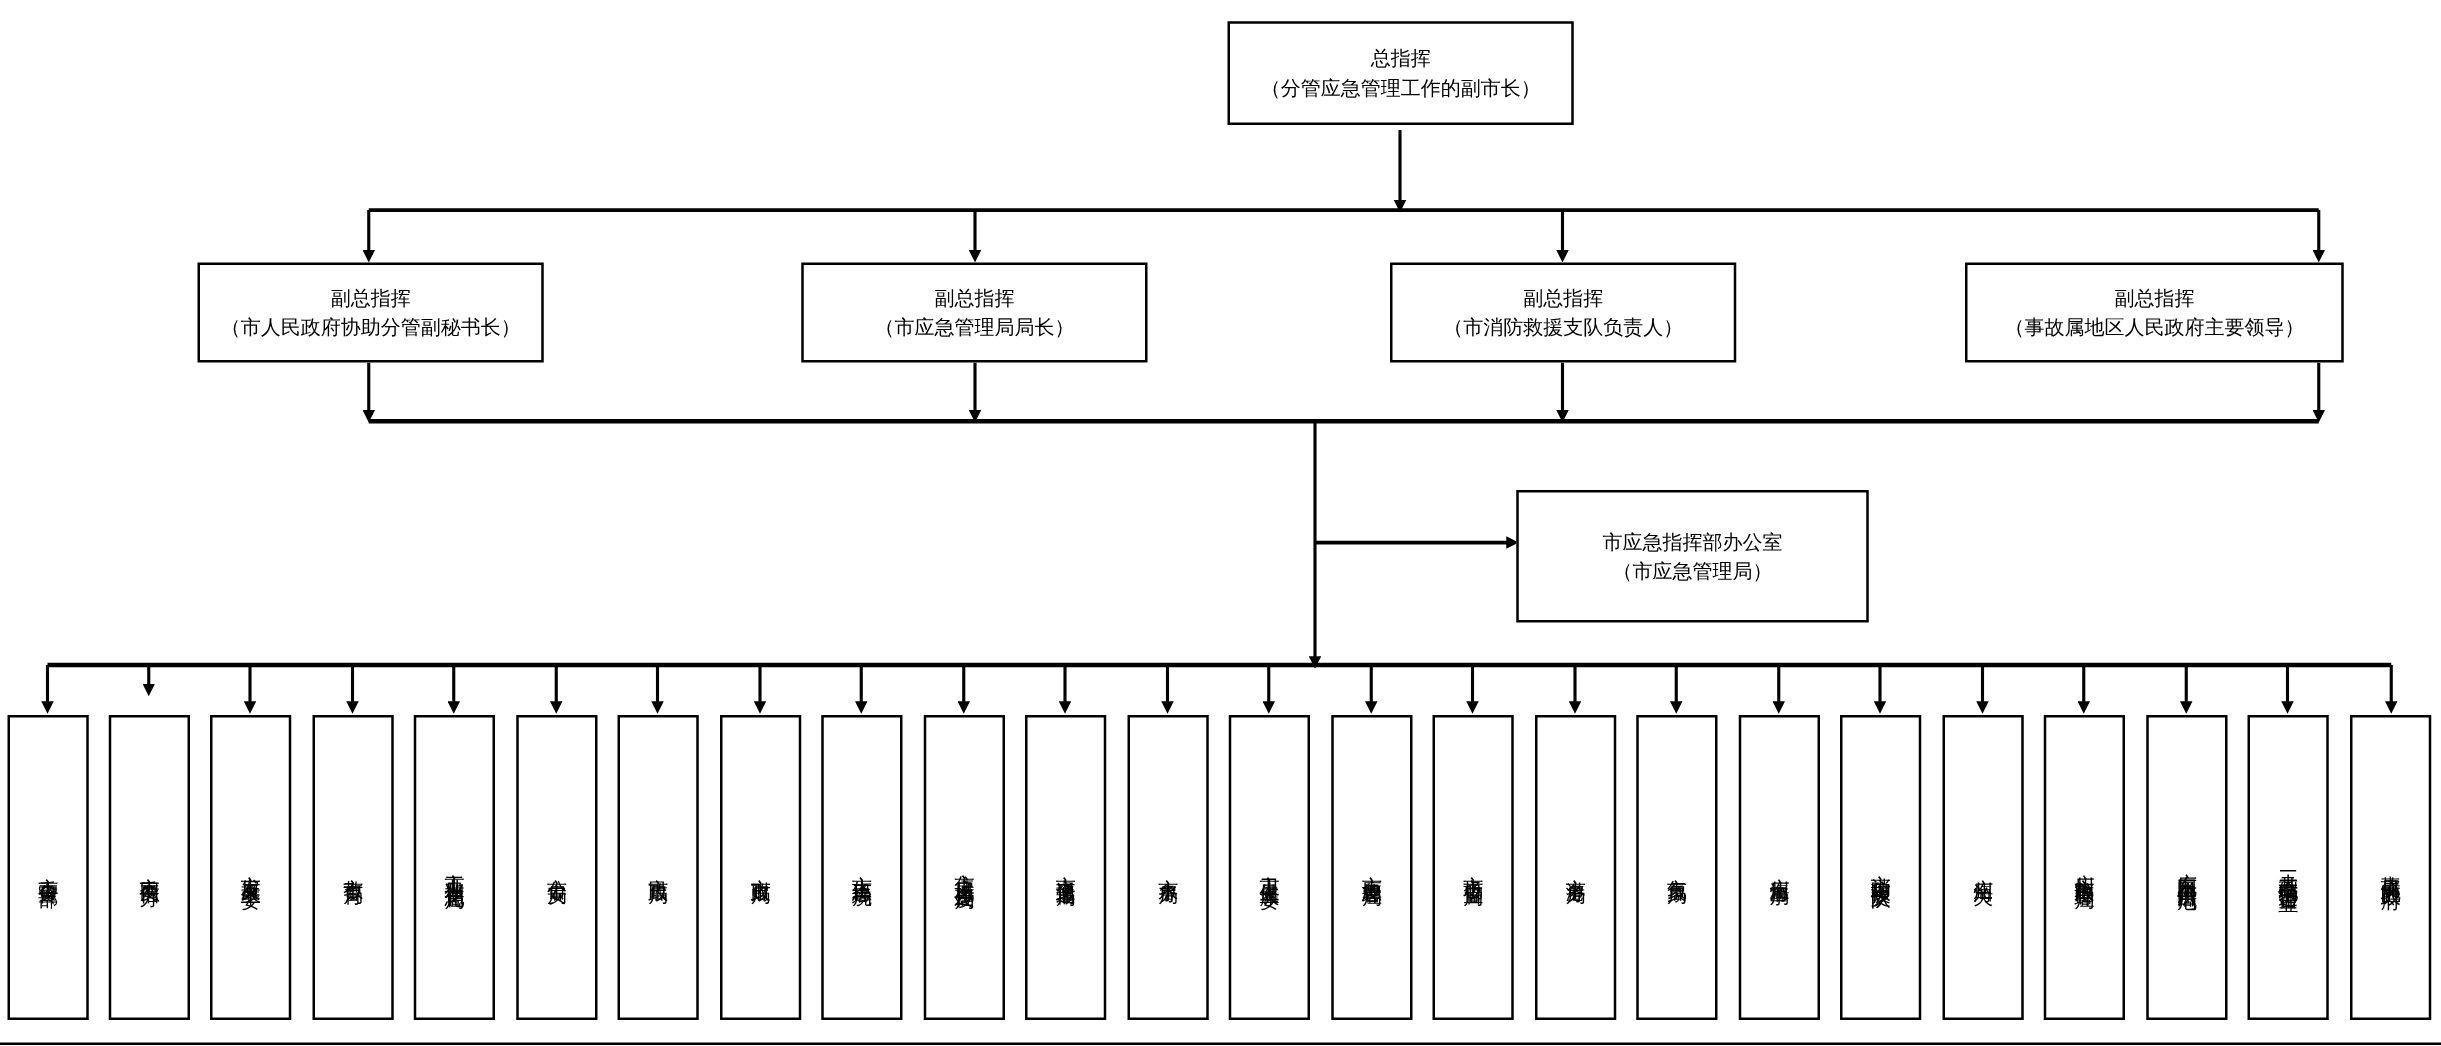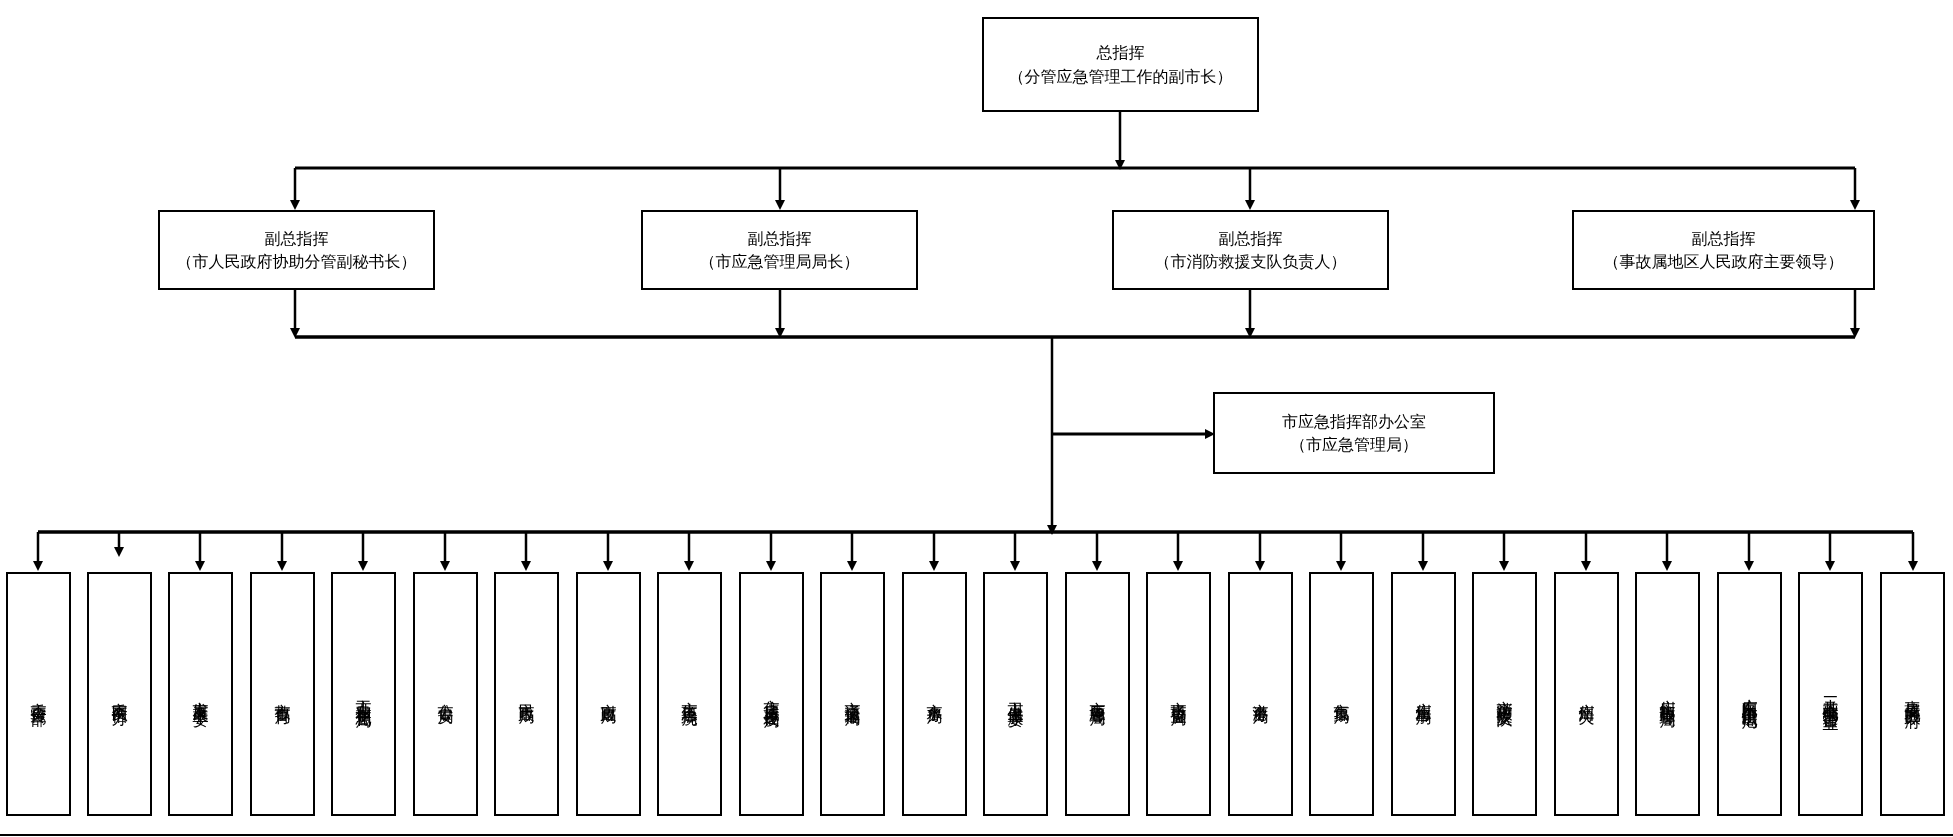--- a/index.html
+++ b/index.html
@@ -125,21 +125,21 @@
       <line x1="1423" y1="532" x2="1423" y2="566" marker-end="url(#arrow)"></line>
       <line x1="1504" y1="532" x2="1504" y2="566" marker-end="url(#arrow)"></line>
       <line x1="1586" y1="532" x2="1586" y2="566" marker-end="url(#arrow)"></line>
       <line x1="1667" y1="532" x2="1667" y2="566" marker-end="url(#arrow)"></line>
       <line x1="1749" y1="532" x2="1749" y2="566" marker-end="url(#arrow)"></line>
       <line x1="1830" y1="532" x2="1830" y2="566" marker-end="url(#arrow)"></line>
       <line x1="1913" y1="532" x2="1913" y2="566" marker-end="url(#arrow)"></line>
     </g>
   </svg>
 
-  <div class="node" style="left:982px; top:17px; width:277px; height:95px;">
+  <div class="node" style="left:982px; top:17px; width:277px; height:83px;">
     <span class="node-text">总指挥
 （分管应急管理工作的副市长）</span>
   </div>
 
   <div class="node" style="left:158px; top:210px; width:277px; height:80px;">
     <span class="node-text">副总指挥
 （市人民政府协助分管副秘书长）</span>
   </div>
   <div class="node" style="left:641px; top:210px; width:277px; height:80px;">
     <span class="node-text">副总指挥
@@ -147,21 +147,21 @@
   </div>
   <div class="node" style="left:1112px; top:210px; width:277px; height:80px;">
     <span class="node-text">副总指挥
 （市消防救援支队负责人）</span>
   </div>
   <div class="node" style="left:1572px; top:210px; width:303px; height:80px;">
     <span class="node-text">副总指挥
 （事故属地区人民政府主要领导）</span>
   </div>
 
-  <div class="node" style="left:1213px; top:392px; width:282px; height:82px;">
+  <div class="node" style="left:1213px; top:392px; width:282px; height:106px;">
     <span class="node-text">市应急指挥部办公室
 （市应急管理局）</span>
   </div>
 
   <div class="node vertical" style="left:6px; top:572px; width:65px; height:244px;">
     <span class="node-text">市委宣传部</span>
   </div>
   <div class="node vertical" style="left:87px; top:572px; width:65px; height:244px;">
     <span class="node-text">市委网信办</span>
   </div>

